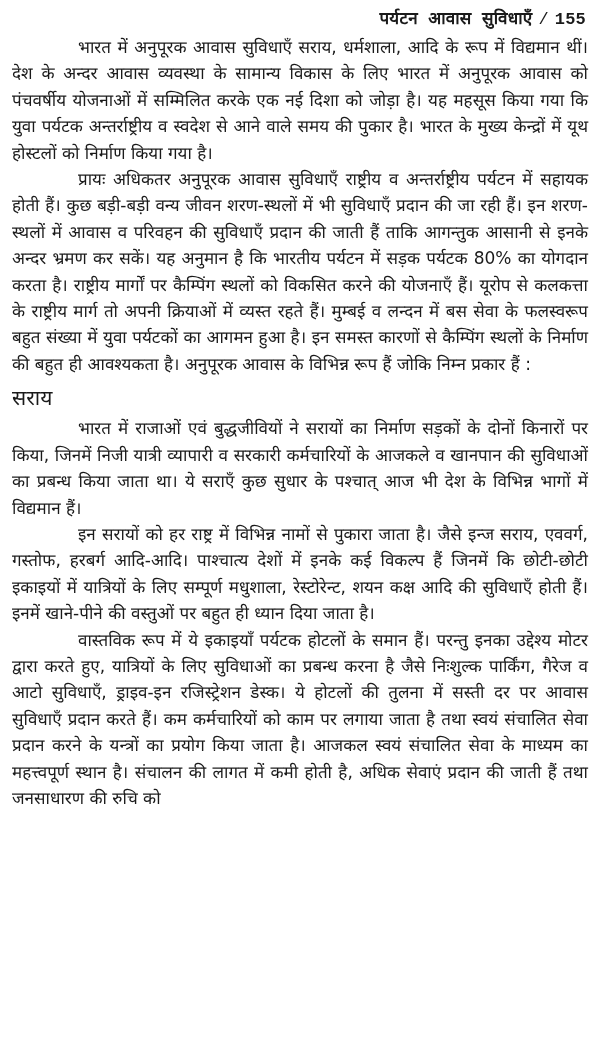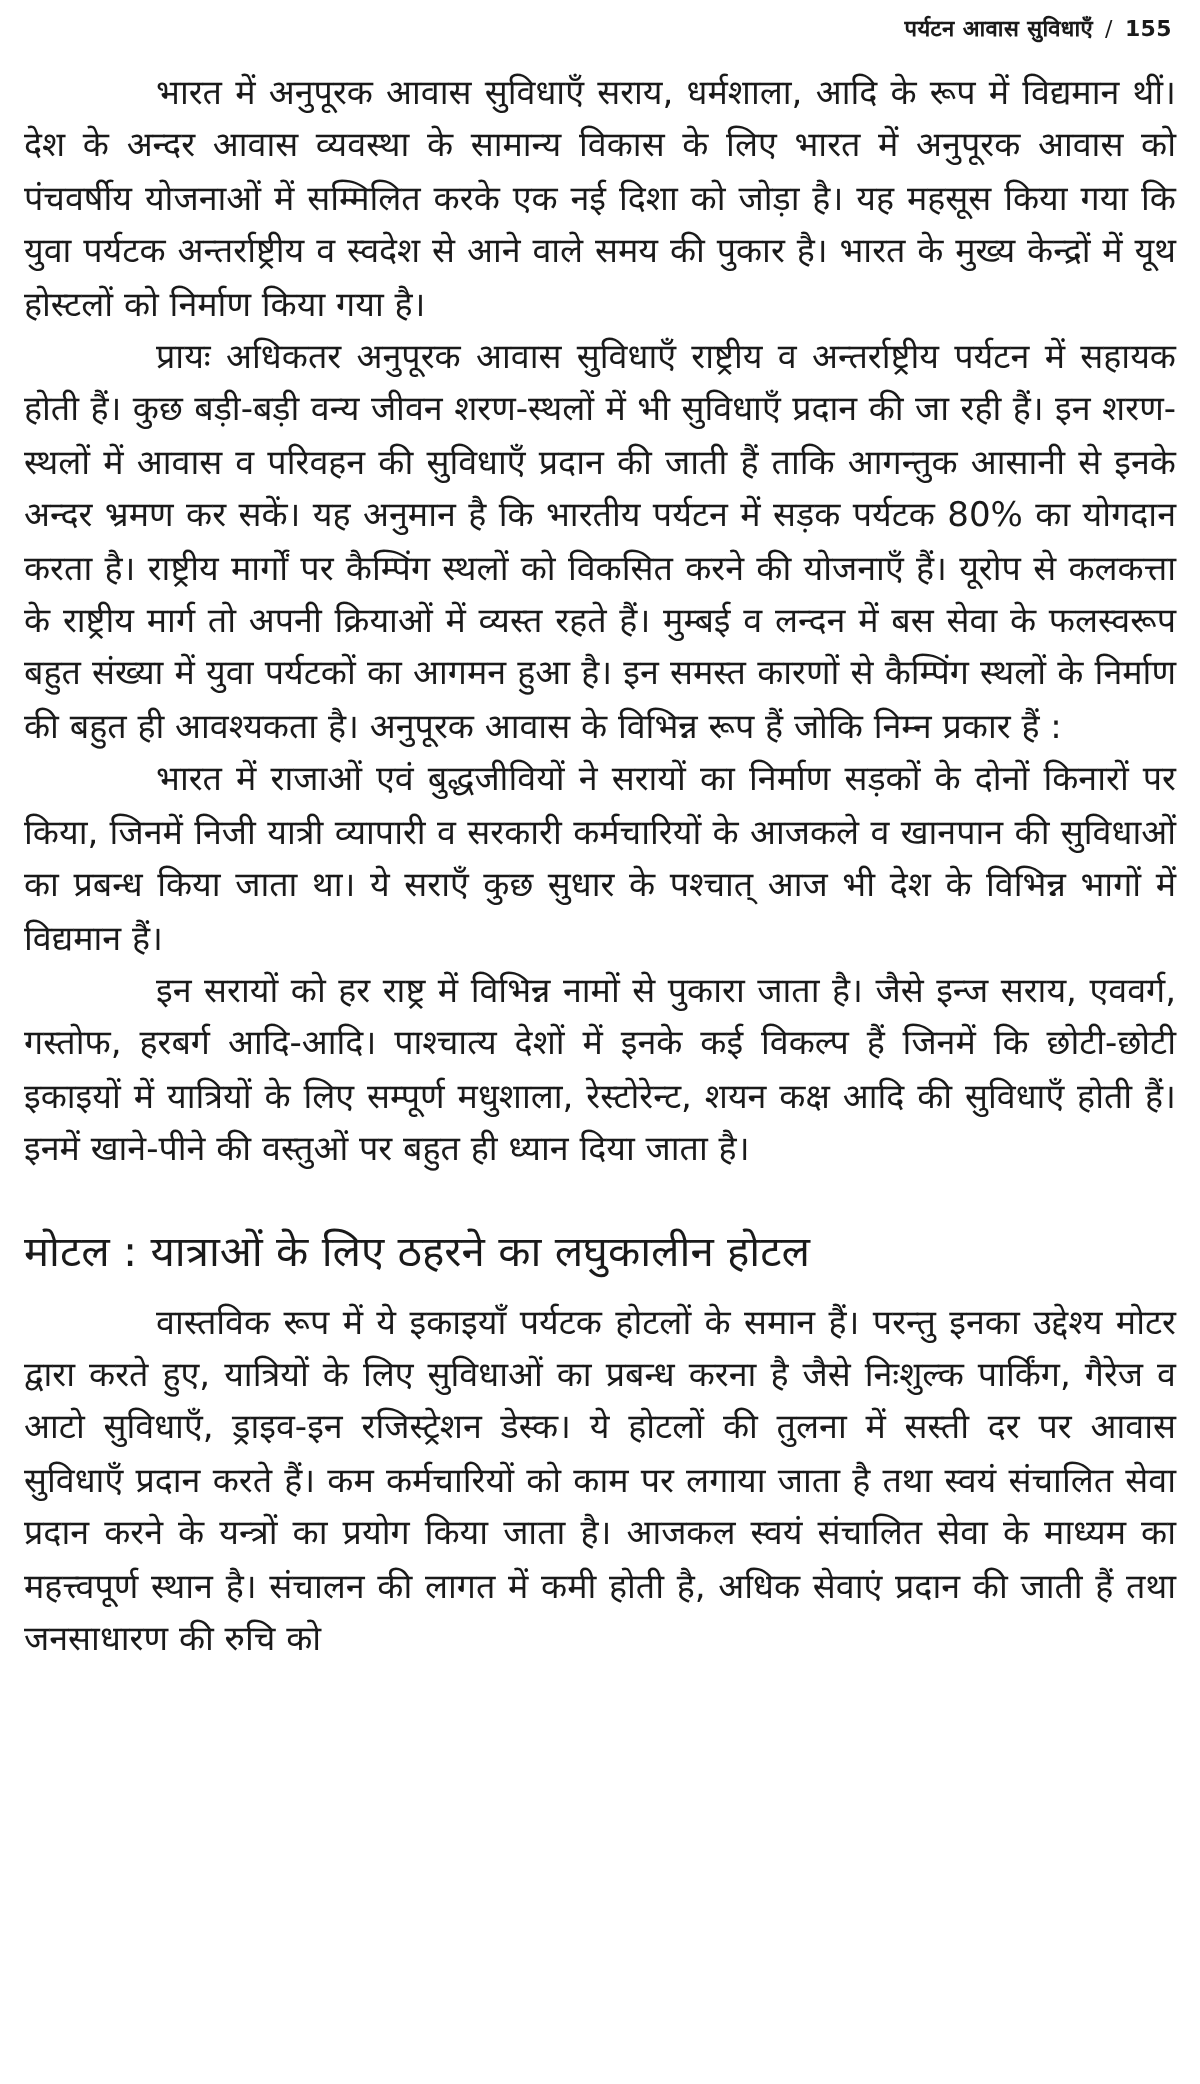--- a/index.html
+++ b/index.html
@@ -3,21 +3,21 @@
 <meta charset="utf-8">
 <style>
   html, body { margin: 0; padding: 0; background: #ffffff; }
   body {
     width: 600px; height: 1042px; overflow: hidden; position: relative;
     font-family: "DejaVu Sans", "Liberation Sans", sans-serif;
     color: #1a1a1a;
   }
   .running-header {
     position: absolute; top: 6px; right: 14px;
-    font-size: 11px; font-weight: bold; letter-spacing: 0.2px;
+    font-size: 17px; font-weight: bold; letter-spacing: 0.2px; font-family: Liberation Mono, monospace;
   }
   .running-header .sep { margin: 0 6px; font-weight: normal; }
   .page {
     position: absolute; top: 34px; left: 12px; width: 576px;
   }
   .para {
     margin: 0; font-size: 17px; line-height: 26.4px;
     text-align: justify; text-align-last: left;
   }
   .indent { text-indent: 66px; }
@@ -29,17 +29,17 @@
 </head>
 <body>
 
 <div class="running-header">
   <span>पर्यटन आवास सुविधाएँ</span><span class="sep">/</span><span>155</span>
 </div>
 
 <div class="page">
   <p class="para indent">भारत में अनुपूरक आवास सुविधाएँ सराय, धर्मशाला, आदि के रूप में विद्यमान थीं। देश के अन्दर आवास व्यवस्था के सामान्य विकास के लिए भारत में अनुपूरक आवास को पंचवर्षीय योजनाओं में सम्मिलित करके एक नई दिशा को जोड़ा है। यह महसूस किया गया कि युवा पर्यटक अन्तर्राष्ट्रीय व स्वदेश से आने वाले समय की पुकार है। भारत के मुख्य केन्द्रों में यूथ होस्टलों को निर्माण किया गया है।</p>
   <p class="para indent">प्रायः अधिकतर अनुपूरक आवास सुविधाएँ राष्ट्रीय व अन्तर्राष्ट्रीय पर्यटन में सहायक होती हैं। कुछ बड़ी-बड़ी वन्य जीवन शरण-स्थलों में भी सुविधाएँ प्रदान की जा रही हैं। इन शरण-स्थलों में आवास व परिवहन की सुविधाएँ  प्रदान की जाती हैं ताकि आगन्तुक आसानी से इनके अन्दर भ्रमण कर सकें। यह अनुमान है कि भारतीय पर्यटन में सड़क पर्यटक 80% का योगदान करता है। राष्ट्रीय मार्गों पर कैम्पिंग स्थलों को विकसित करने की योजनाएँ हैं। यूरोप से कलकत्ता के राष्ट्रीय मार्ग तो अपनी क्रियाओं में व्यस्त रहते हैं। मुम्बई व लन्दन में बस सेवा के फलस्वरूप बहुत संख्या में युवा पर्यटकों का आगमन हुआ है। इन समस्त कारणों से कैम्पिंग स्थलों के निर्माण की बहुत ही आवश्यकता है।  अनुपूरक आवास के विभिन्न रूप हैं जोकि निम्न प्रकार हैं :</p>
+  <h2 class="heading">सराय</h2>
   <p class="para indent">भारत में राजाओं एवं बुद्धजीवियों ने सरायों का निर्माण सड़कों के दोनों किनारों पर किया, जिनमें निजी यात्री व्यापारी व सरकारी कर्मचारियों के आजकले व खानपान की सुविधाओं का प्रबन्ध किया जाता था। ये सराएँ कुछ सुधार के पश्चात् आज भी देश के विभिन्न भागों में विद्यमान हैं।</p>
   <p class="para indent">इन सरायों को हर राष्ट्र में विभिन्न नामों से पुकारा जाता है। जैसे इन्ज सराय, एववर्ग, गस्तोफ, हरबर्ग आदि-आदि। पाश्चात्य देशों में इनके कई विकल्प हैं जिनमें कि छोटी-छोटी इकाइयों में यात्रियों के लिए सम्पूर्ण मधुशाला, रेस्टोरेन्ट, शयन कक्ष आदि की सुविधाएँ होती हैं। इनमें खाने-पीने की वस्तुओं पर बहुत ही ध्यान दिया जाता है।</p>
-  <h2 class="heading motel">मोटल : यात्राओं के लिए ठहरने का लघुकालीन होटल</h2>
   <p class="para indent">वास्तविक रूप में ये इकाइयाँ पर्यटक होटलों के समान हैं। परन्तु इनका उद्देश्य मोटर द्वारा करते हुए, यात्रियों के लिए सुविधाओं का प्रबन्ध करना है जैसे निःशुल्क पार्किंग, गैरेज व आटो सुविधाएँ, ड्राइव-इन रजिस्ट्रेशन डेस्क। ये होटलों की तुलना में सस्ती दर पर आवास सुविधाएँ प्रदान करते हैं। कम कर्मचारियों को काम पर लगाया जाता है तथा स्वयं संचालित सेवा प्रदान करने के यन्त्रों का प्रयोग किया जाता है। आजकल स्वयं संचालित सेवा के माध्यम का महत्त्वपूर्ण स्थान है। संचालन की लागत में कमी होती है, अधिक सेवाएं प्रदान की जाती हैं तथा जनसाधारण की रुचि को</p>
 </div>
 
 </body></html>

